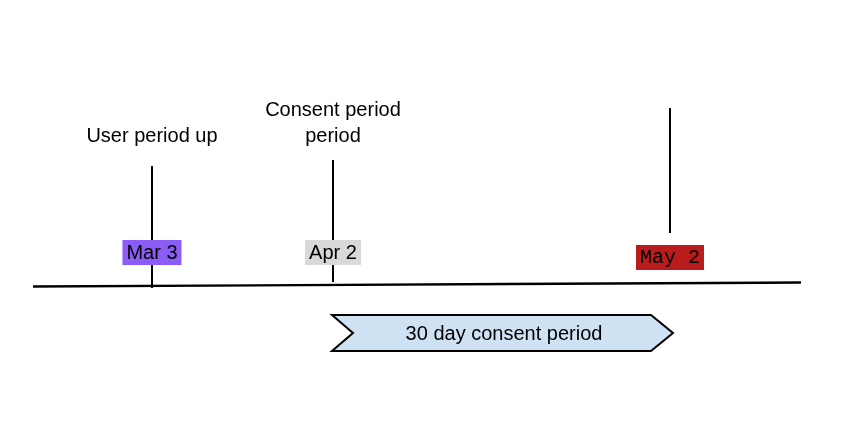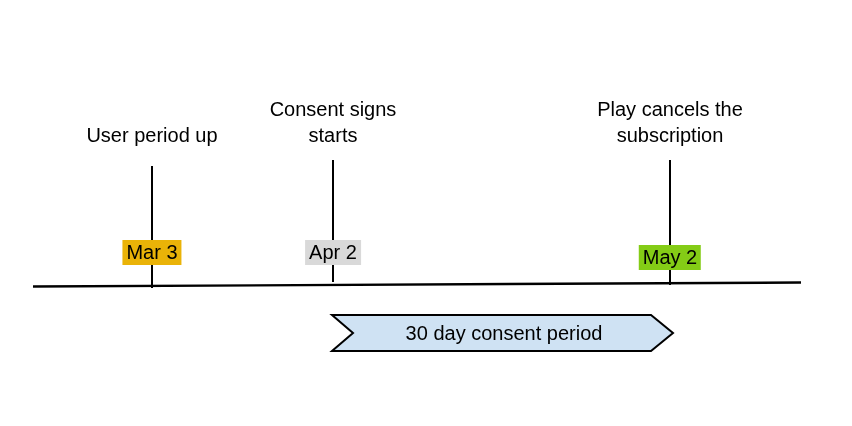--- a/index.html
+++ b/index.html
@@ -66,33 +66,32 @@
   }
 </style>
 </head>
 <body>
 
 <div class="canvas">
 
   <div class="event ev1" style="left:52px">
     <div class="event-label">User period up</div>
     <div class="tick" style="background-color: rgb(0, 0, 0);"></div>
-    <div class="date-badge" style="background-color: #eab308;">Mar 3</div>
+    <div class="date-badge" style="background-color: #8b5cf6;">Mar 3</div>
   </div>
 
   <div class="event ev2" style="left:233px">
-    <div class="event-label">Consent signs starts</div>
+    <div class="event-label">Consent period period</div>
     <div class="tick" style="background-color: rgb(0, 0, 0);"></div>
     <div class="date-badge" style="background-color: rgb(217, 217, 217); text-align: center;">Apr 2</div>
   </div>
 
   <div class="event ev3" style="left:570px">
-    <div class="event-label">Play cancels the subscription</div>
     <div class="tick" style="background-color: rgb(0, 0, 0);"></div>
-    <div class="date-badge" style="background-color: #84cc16;">May 2</div>
+    <div class="date-badge" style="background-color: #b91c1c; font-family: Liberation Mono, monospace;">May 2</div>
   </div>
 
   <svg class="overlay" viewBox="0 0 852 426" aria-hidden="true">
     <line class="axis-line" x1="33" y1="286.5" x2="801" y2="282.5" style="stroke: rgb(0, 0, 0);"></line>
     <polygon class="chevron" points="332,315 651,315 673,333 651,351 332,351 353,333" style="fill: rgb(207, 226, 243);"></polygon>
     <text class="chevron-label" x="504" y="340">30 day consent period</text>
   </svg>
 
 </div>
 

